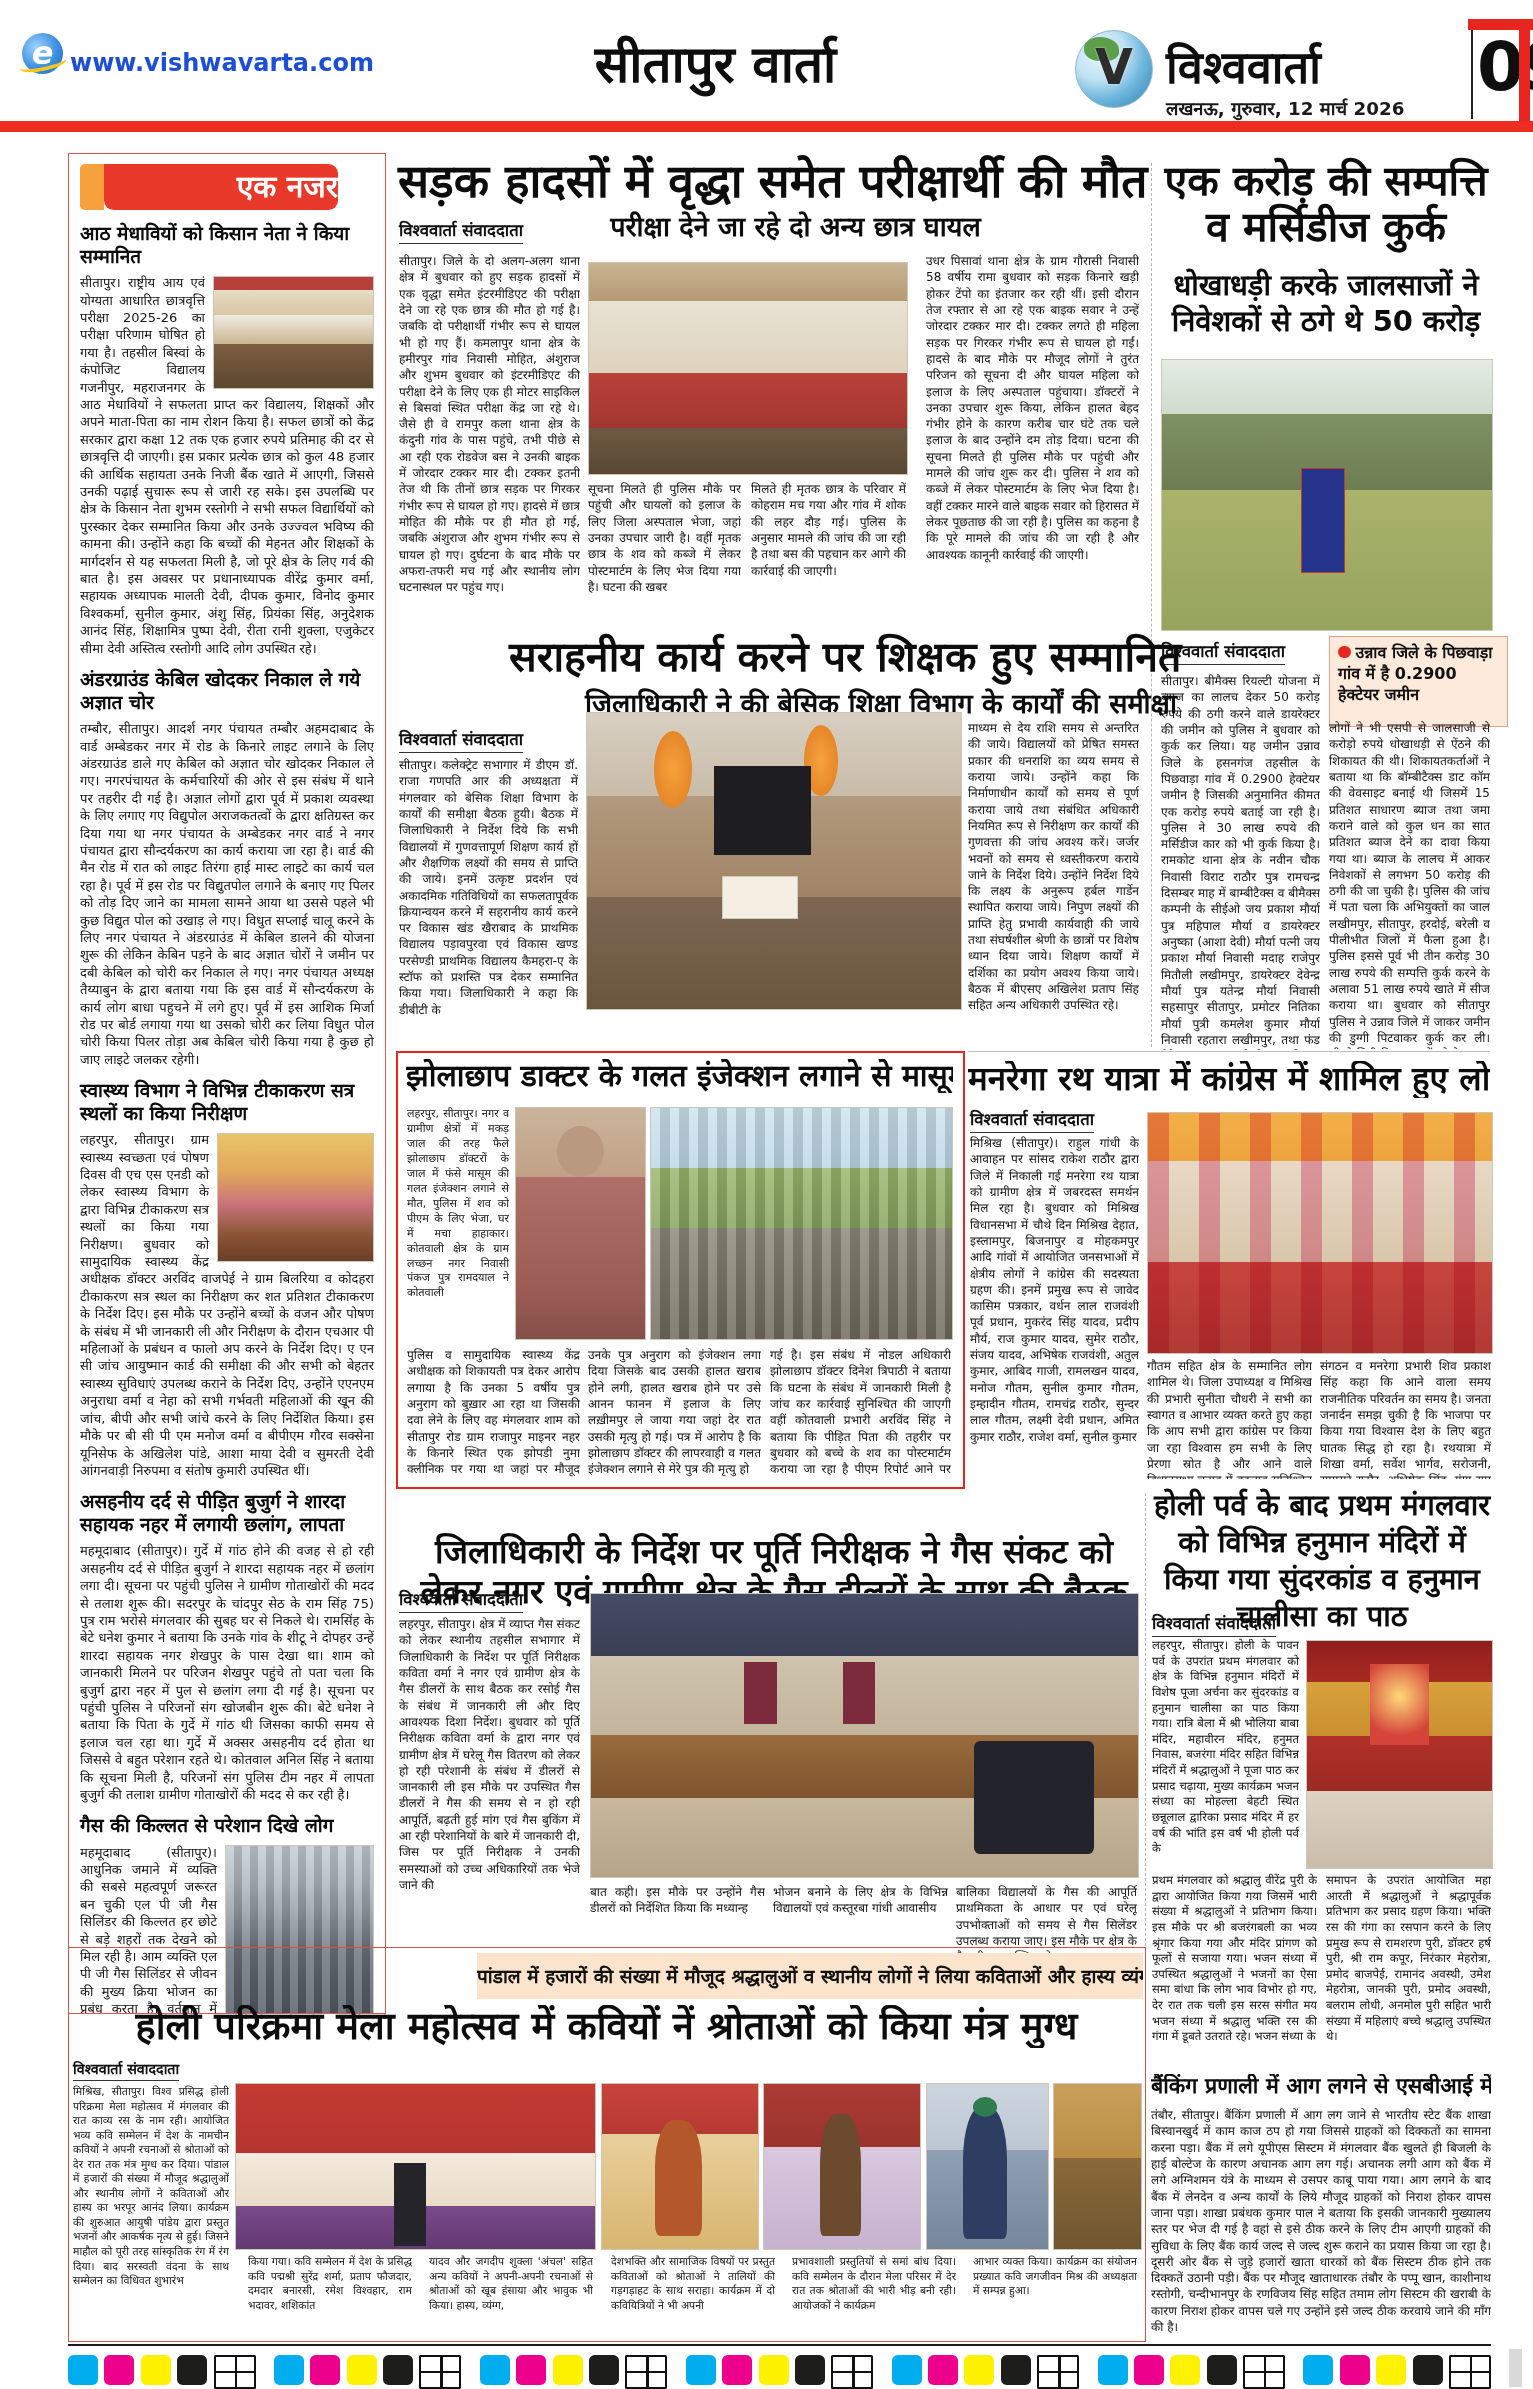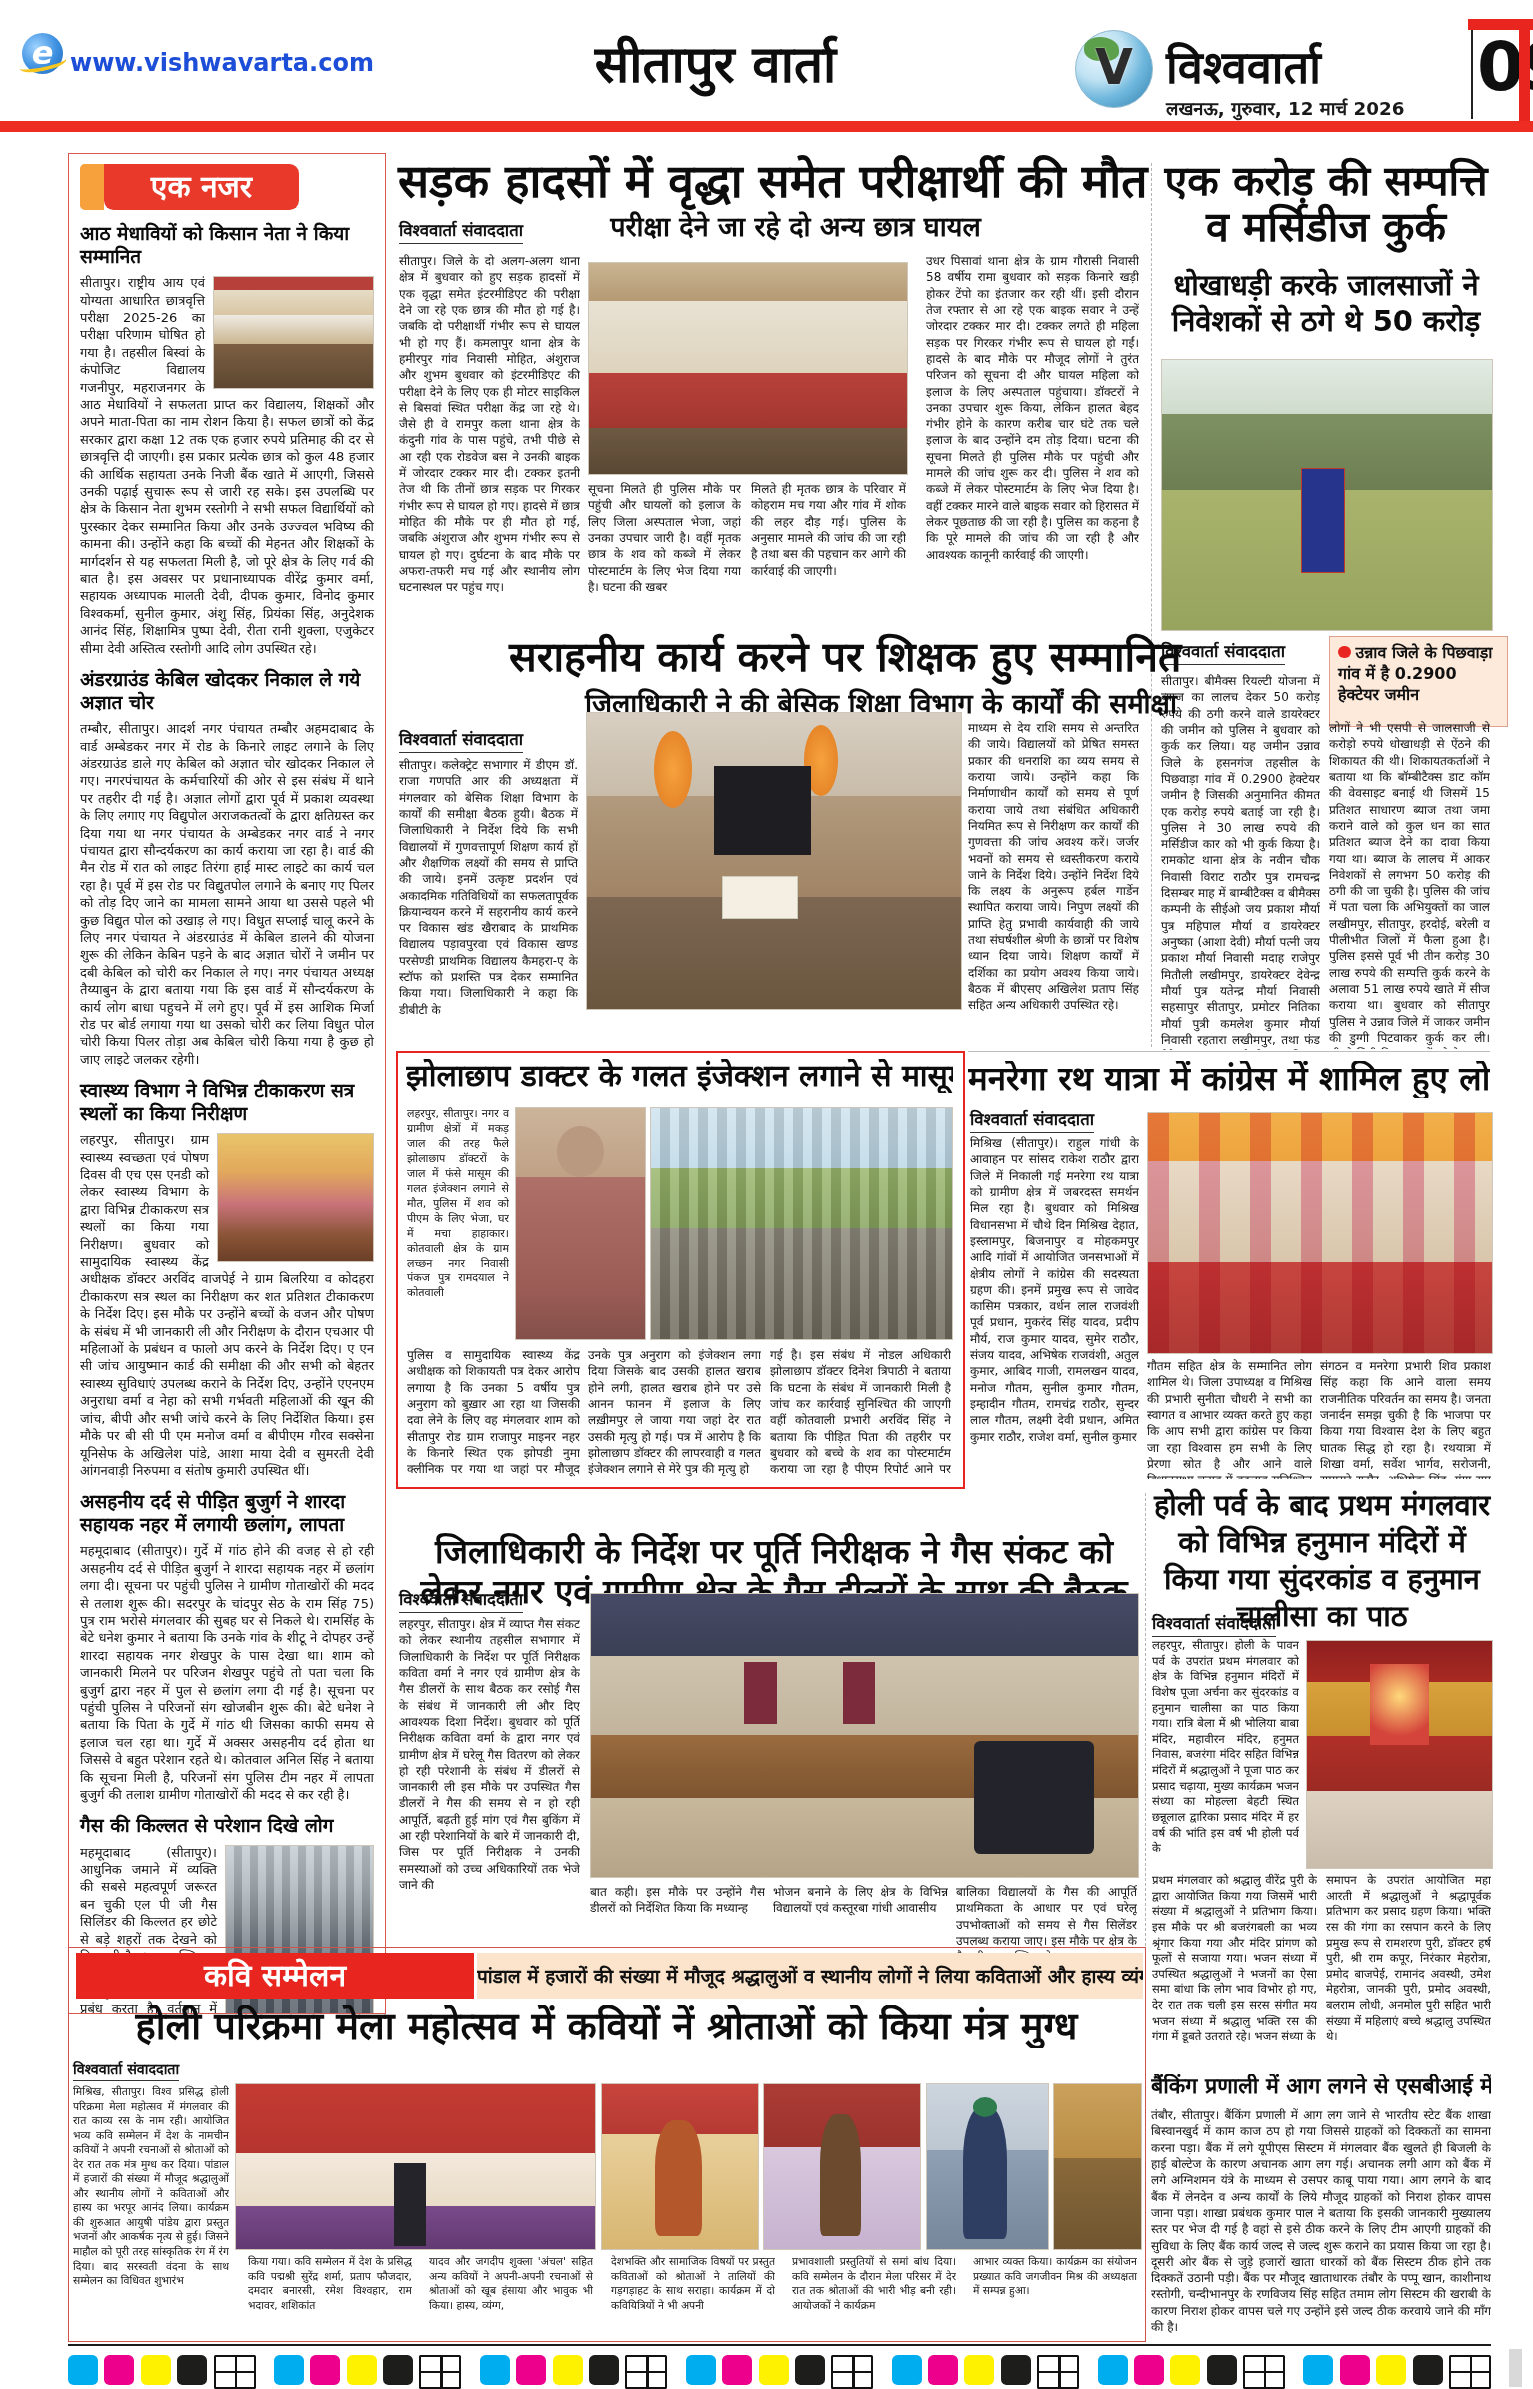--- a/index.html
+++ b/index.html
@@ -35,22 +35,22 @@
   .ctr{text-align:center;}
   .byline{position:absolute;font-size:16.7px;font-weight:700;color:#111;border-bottom:1.6px solid #333;padding-bottom:1.6px;}
   .ph{position:absolute;border:0.8px solid #cfc6ba;overflow:hidden;}
   .vdash{position:absolute;width:0;border-left:1.6px dashed #b5b5b5;}
   .hline{position:absolute;height:0;border-top:0.8px solid #bdbdbd;}
   
   .onelook{position:absolute;left:68px;top:153px;width:316px;height:1859px;border:1.6px solid #d9574c;background:#fff;}
   .onelook-inner{position:absolute;left:0;top:0;right:0;bottom:0;padding:9.5px 11px;overflow:hidden;}
   .ol-head{display:flex;align-items:stretch;height:46px;margin-bottom:12.7px;}
   .ol-tab{width:24px;background:#f6a13c;border-radius:4.8px 0 0 4.8px;}
-  .ol-label{width:195px;background:#e8392b;border-radius:0 9.5px 9.5px 9.5px;color:#fff;
-            font-size:30px;font-weight:800;text-align:center;line-height:46px;}
+  .ol-label{width:234px;background:#e8392b;border-radius:0 9.5px 9.5px 9.5px;color:#fff;
+            font-size:30px;font-weight:800;text-align:right;line-height:46px;}
   .ol-title{font-size:19px;font-weight:800;line-height:1.2;margin:11px 0 6.4px 0;color:#0c0c0c;}
   .ol-body{font-size:13px;line-height:1.34;text-align:justify;color:#141414;}
   .ol-ph{float:right;margin:1.6px 0 4.8px 8px;border:0.8px solid #cfc6ba;}
   
   .kavi-box{position:absolute;left:68px;top:1947px;width:1076px;height:393px;border:0.8px solid #d0544a;}
   .kavi-label{position:absolute;left:76px;top:1953px;width:398px;height:46px;background:#e8261f;color:#fff;
               font-size:30px;font-weight:800;text-align:center;line-height:46px;}
   .kavi-strip{position:absolute;left:477px;top:1953px;width:666px;height:46px;background:#fbe4cb;color:#111;
               font-size:19px;font-weight:800;text-align:center;line-height:46px;white-space:nowrap;overflow:hidden;}
   
@@ -216,21 +216,20 @@
         linear-gradient(180deg,#8f1f1f 0%,#a82a22 18%,#d8a23c 18%,#c98f2e 42%,#b03028 42%,#9c2a24 66%,#ded2c2 66%,#c9bcab 100%);">
     <div style="position:absolute;left:34%;top:10%;width:32%;height:36%;background:radial-gradient(circle at 50% 40%,#ffd97a 0%,#d4443a 70%);"></div>
   </div>
   <div class="col" style="left:1152px;top:1873px;width:165px;height:194px;font-size:11.5px;">प्रथम मंगलवार को श्रद्धालु वीरेंद्र पुरी के द्वारा आयोजित किया गया जिसमें भारी संख्या में श्रद्धालुओं ने प्रतिभाग किया। इस मौके पर श्री बजरंगबली का भव्य श्रृंगार किया गया और मंदिर प्रांगण को फूलों से सजाया गया। भजन संध्या में उपस्थित श्रद्धालुओं ने भजनों का ऐसा समा बांधा कि लोग भाव विभोर हो गए, देर रात तक चली इस सरस संगीत मय भजन संध्या में श्रद्धालु भक्ति रस की गंगा में डूबते उतराते रहे। भजन संध्या के</div>
   <div class="col" style="left:1326px;top:1873px;width:165px;height:194px;font-size:11.5px;">समापन के उपरांत आयोजित महा आरती में श्रद्धालुओं ने श्रद्धापूर्वक प्रतिभाग कर प्रसाद ग्रहण किया। भक्ति रस की गंगा का रसपान करने के लिए प्रमुख रूप से रामशरण पुरी, डॉक्टर हर्ष पुरी, श्री राम कपूर, निरंकार मेहरोत्रा, प्रमोद बाजपेई, रामानंद अवस्थी, उमेश मेहरोत्रा, जानकी पुरी, प्रमोद अवस्थी, बलराम लोधी, अनमोल पुरी सहित भारी संख्या में महिलाएं बच्चे श्रद्धालु उपस्थित थे।</div>
 
   <div class="hl" style="left:1151px;top:2074px;width:340px;font-size:21.5px;white-space:nowrap;overflow:hidden;">बैंकिंग प्रणाली में आग लगने से एसबीआई में कामकाज ठप</div>
   <div class="col" style="left:1151px;top:2107px;width:340px;height:232px;font-size:12px;">तंबौर, सीतापुर। बैंकिंग प्रणाली में आग लग जाने से भारतीय स्टेट बैंक शाखा बिस्वानखुर्द में काम काज ठप हो गया जिससे ग्राहकों को दिक्कतों का सामना करना पड़ा। बैंक में लगे यूपीएस सिस्टम में मंगलवार बैंक खुलते ही बिजली के हाई बोल्टेज के कारण अचानक आग लग गई। अचानक लगी आग को बैंक में लगे अग्निशमन यंत्रे के माध्यम से उसपर काबू पाया गया। आग लगने के बाद बैंक में लेनदेन व अन्य कार्यों के लिये मौजूद ग्राहकों को निराश होकर वापस जाना पड़ा। शाखा प्रबंधक कुमार पाल ने बताया कि इसकी जानकारी मुख्यालय स्तर पर भेज दी गई है वहां से इसे ठीक करने के लिए टीम आएगी ग्राहकों की सुविधा के लिए बैंक कार्य जल्द से जल्द शुरू कराने का प्रयास किया जा रहा है। दूसरी ओर बैंक से जुड़े हजारों खाता धारकों को बैंक सिस्टम ठीक होने तक दिक्कतें उठानी पड़ी। बैंक पर मौजूद खाताधारक तंबौर के पप्पू खान, काशीनाथ रस्तोगी, चन्दीभानपुर के रणविजय सिंह सहित तमाम लोग सिस्टम की खराबी के कारण निराश होकर वापस चले गए उन्होंने इसे जल्द ठीक करवाये जाने की माँग की है।</div>
 
   <div class="kavi-box"></div>
-  <div class="kavi-label">कवि सम्मेलन</div>
   <div class="kavi-strip">पांडाल में हजारों की संख्या में मौजूद श्रद्धालुओं व स्थानीय लोगों ने लिया कविताओं और हास्य व्यंग्य का भरपूर आनंद</div>
   <div class="hl ctr" style="left:72px;top:2005px;width:1069px;font-size:38px;white-space:nowrap;overflow:hidden;">होली परिक्रमा मेला महोत्सव में कवियों नें श्रोताओं को किया मंत्र मुग्ध</div>
   <div class="byline" style="left:73px;top:2059px;font-size:14.3px;">विश्ववार्ता संवाददाता</div>
   <div class="col" style="left:73px;top:2085px;width:156px;height:248px;font-size:10.7px;">मिश्रिख, सीतापुर। विश्व प्रसिद्ध होली परिक्रमा मेला महोत्सव में मंगलवार की रात काव्य रस के नाम रही। आयोजित भव्य कवि सम्मेलन में देश के नामचीन कवियों ने अपनी रचनाओं से श्रोताओं को देर रात तक मंत्र मुग्ध कर दिया। पांडाल में हजारों की संख्या में मौजूद श्रद्धालुओं और स्थानीय लोगों ने कविताओं और हास्य का भरपूर आनंद लिया। कार्यक्रम की शुरुआत आयुषी पांडेय द्वारा प्रस्तुत भजनों और आकर्षक नृत्य से हुई। जिसने माहौल को पूरी तरह सांस्कृतिक रंग में रंग दिया। बाद सरस्वती वंदना के साथ सम्मेलन का विधिवत शुभारंभ</div>
 
   <div class="ph" style="left:235px;top:2083px;width:359px;height:165px;background:
         linear-gradient(180deg,#c43b33 0%,#b5352e 42%,#f3e9dc 42%,#e9dcc8 74%,#7a4a8a 74%,#623a72 100%);">
     <div style="position:absolute;left:44%;top:48%;width:9%;height:50%;background:#26242b;"></div>
   </div>
   <div class="ph" style="left:601px;top:2083px;width:156px;height:165px;background:

